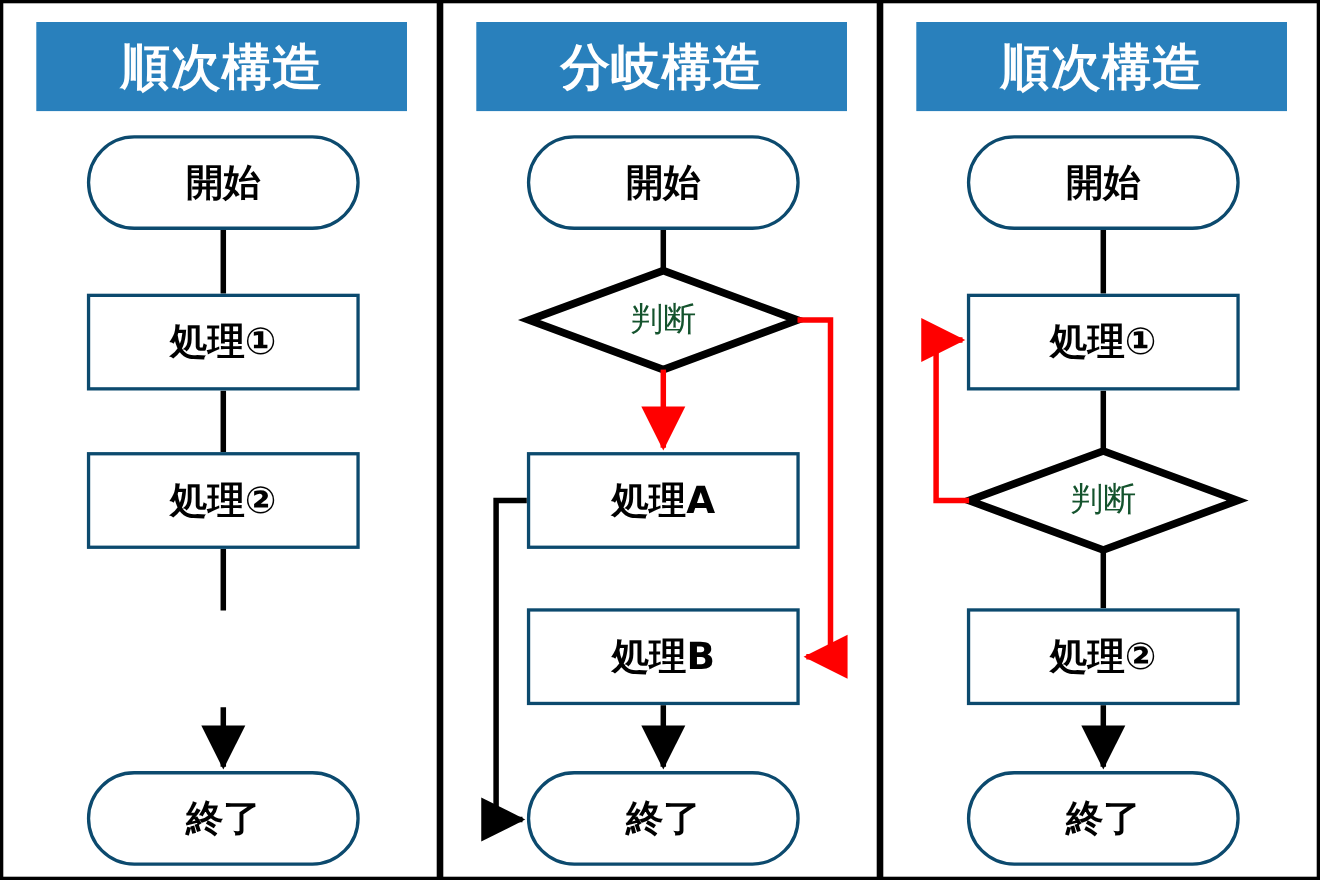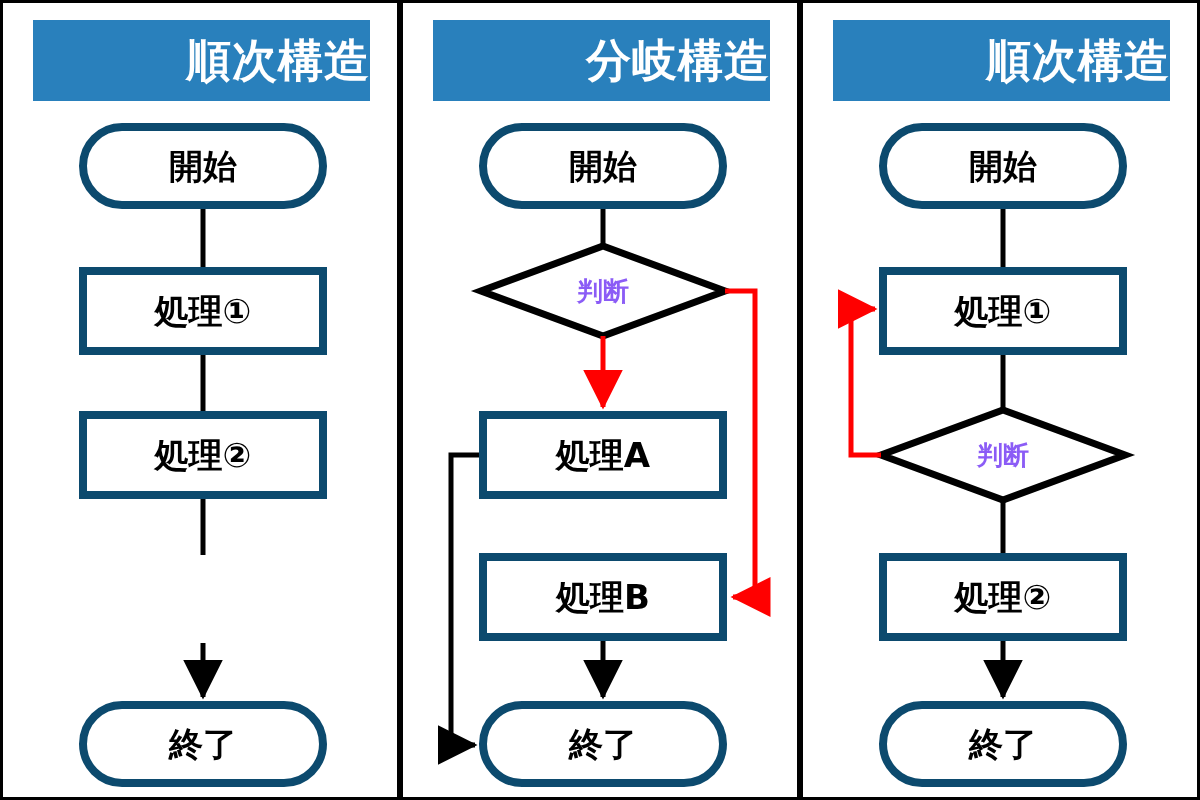--- a/index.html
+++ b/index.html
@@ -26,40 +26,40 @@
   }
   .panel-header {
     position: absolute;
     left: 30px;
     top: 17px;
     width: 337px;
     height: 81px;
     background: var(--accent, #2980bc);
     display: flex;
     align-items: center;
-    justify-content: flex-end;
+    justify-content: center;
   }
   .panel-header-text {
     color: #ffffff;
     font-size: 45px;
     font-weight: bold;
     letter-spacing: 1px;
     line-height: 1;
     white-space: nowrap;
   }
   .svg-layer {
     position: absolute;
     left: 0; top: 0;
     width: 400px; height: 800px;
     pointer-events: none;
   }
   .node {
     position: absolute;
     background: #ffffff;
-    border: 8px solid #0c4a6e;
+    border: 3px solid #0c4a6e;
     display: flex;
     align-items: center;
     justify-content: center;
   }
   .node.process {
     width: 248px;
     height: 88px;
     left: 76px;
     border-radius: 0;
   }
@@ -82,23 +82,23 @@
     width: 256px;
     height: 92px;
   }
   .diamond-label {
     position: absolute;
     left: 0; top: 0;
     width: 256px; height: 92px;
     display: flex;
     align-items: center;
     justify-content: center;
-    font-size: 26px;
-    font-weight: bold;
-    color: #8b5cf6;
+    font-size: 30px;
+    font-weight: normal;
+    color: #14532d;
     line-height: 1;
     white-space: nowrap;
     z-index: 2;
   }
 </style>
 </head>
 <body>
 
 <div id="root">
 

